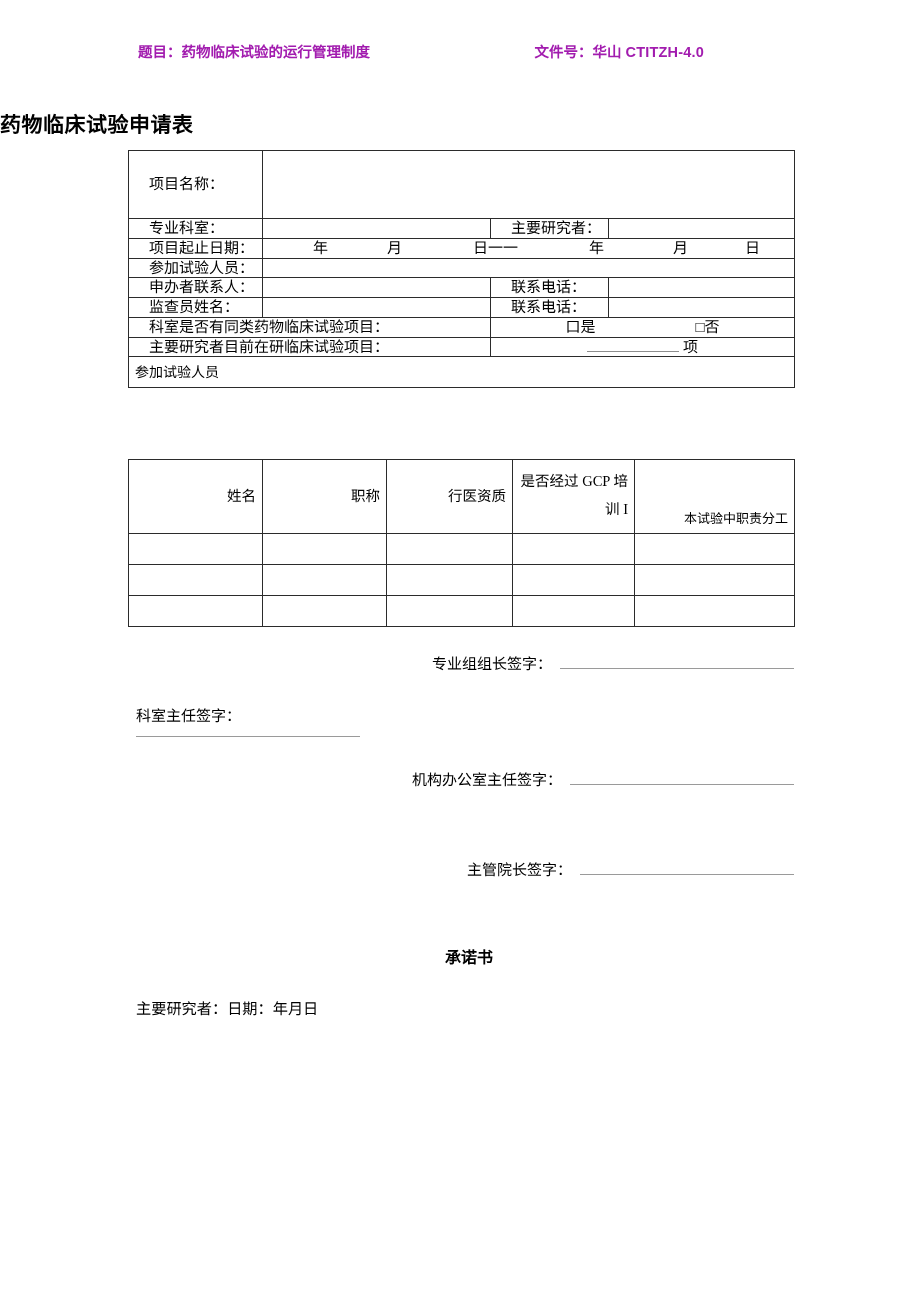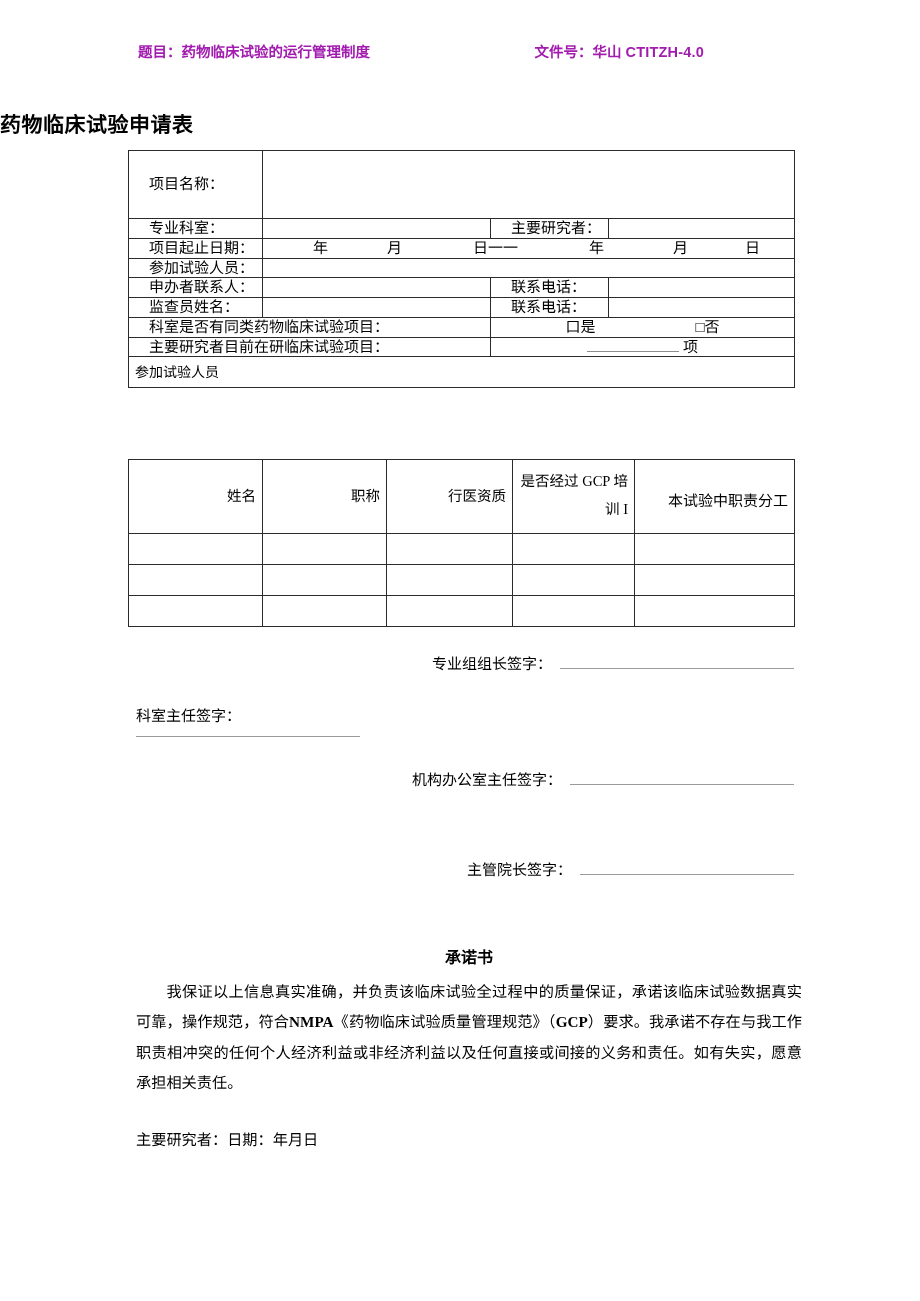--- a/index.html
+++ b/index.html
@@ -130,22 +130,22 @@
     vertical-align: middle;
     font-size: 14.5px;
   }
   .pers-head-cell.gcp {
     vertical-align: top;
     padding-top: 8px;
     line-height: 1.9;
   }
   .pers-head-cell.duty {
     vertical-align: bottom;
-    padding-bottom: 22px;
-    font-size: 15px;
+    padding-bottom: 6px;
+    font-size: 13px;
     white-space: nowrap;
   }
 
   
   .sign-block {
     position: absolute;
     top: 648px;
     left: 128px;
     width: 666px;
   }
@@ -351,17 +351,16 @@
       <span class="sign-line"></span>
     </div>
     <div class="sign-row r4">
       <span class="sign-label">主管院长签字：</span>
       <span class="sign-line"></span>
     </div>
   </div>
 
   <div class="commit">
     <div class="commit-title">承诺书</div>
-    <div class="commit-body"><span>我保证以上信息真实准确，并负责该临床试验全过程中的质量保证，承诺该临床试验数据真实可靠，操作规范，符合</span><b>NMPA</b><span>《药物临床试验质量管理规范》（</span><b>GCP</b><span>）要求。我承诺不存在与我工作职责相冲突的任何个人经济利益或非经济利益以及任何直接或间接的义务和责任。如有失实，愿意承担相关责任。</span></div>
     <div class="commit-footer">主要研究者：日期：年月日</div>
   </div>
 
 </div>
 
 </body></html>

